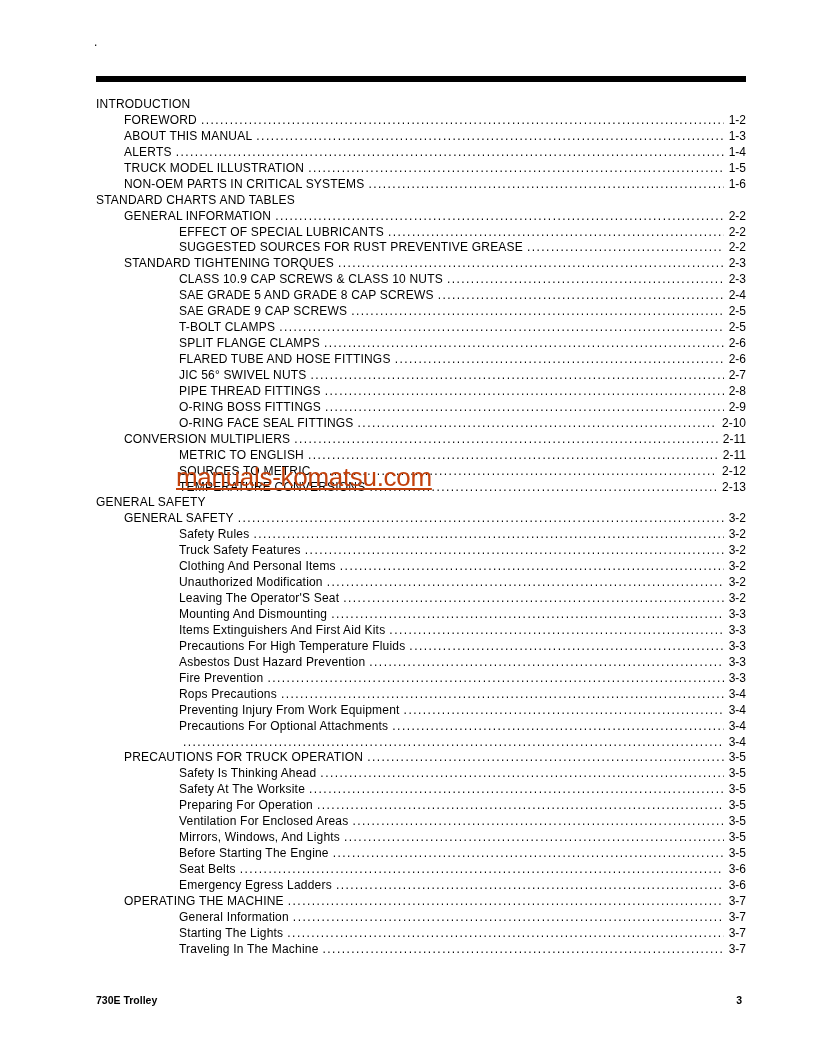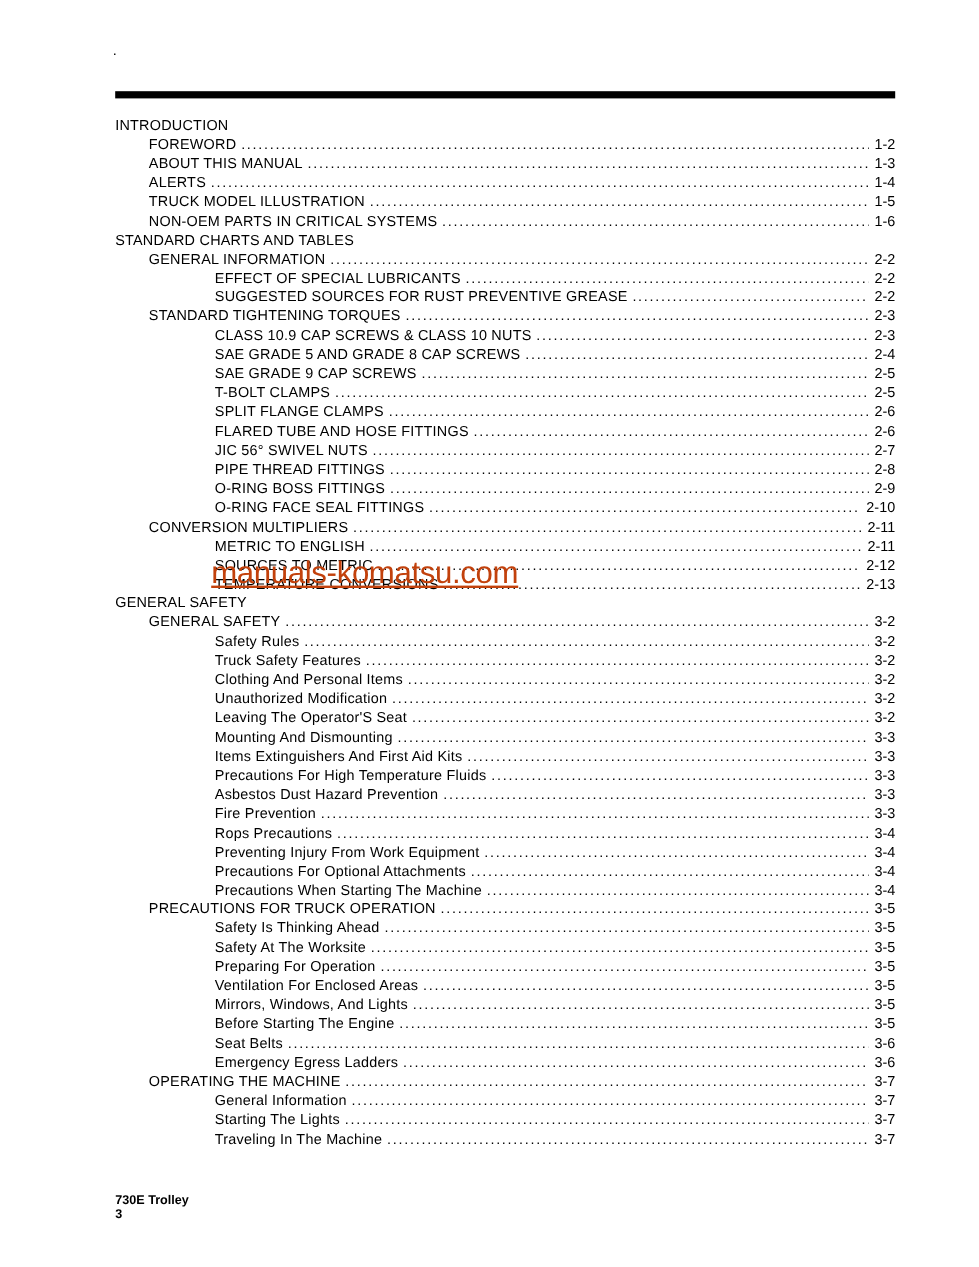--- a/index.html
+++ b/index.html
@@ -84,21 +84,20 @@
   .footer {
     position: absolute;
     left: 96px;
     top: 994px;
     width: 650px;
     display: flex;
     justify-content: space-between;
     align-items: baseline;
     font-size: 10.5px;
     font-weight: bold;
-    flex-direction: column;
   }
   .footer-right { padding-right: 4px; }
 </style>
 </head>
 <body>
 
 <div class="page">
   <span class="stray-dot">.</span>
   <div class="top-rule"></div>
 
@@ -291,21 +290,20 @@
         <span class="toc-title">Preventing Injury From Work Equipment</span>
         <span class="toc-leader"></span>
         <span class="toc-page">3-4</span>
       </div>
       <div class="toc-row lv2">
         <span class="toc-title">Precautions For Optional Attachments</span>
         <span class="toc-leader"></span>
         <span class="toc-page">3-4</span>
       </div>
       <div class="toc-row lv2">
-        <span class="toc-title">Precautions When Starting The Machine</span>
         <span class="toc-leader"></span>
         <span class="toc-page">3-4</span>
       </div>
       <div class="toc-row lv1">
         <span class="toc-title">PRECAUTIONS FOR TRUCK OPERATION</span>
         <span class="toc-leader"></span>
         <span class="toc-page">3-5</span>
       </div>
       <div class="toc-row lv2">
         <span class="toc-title">Safety Is Thinking Ahead</span>

